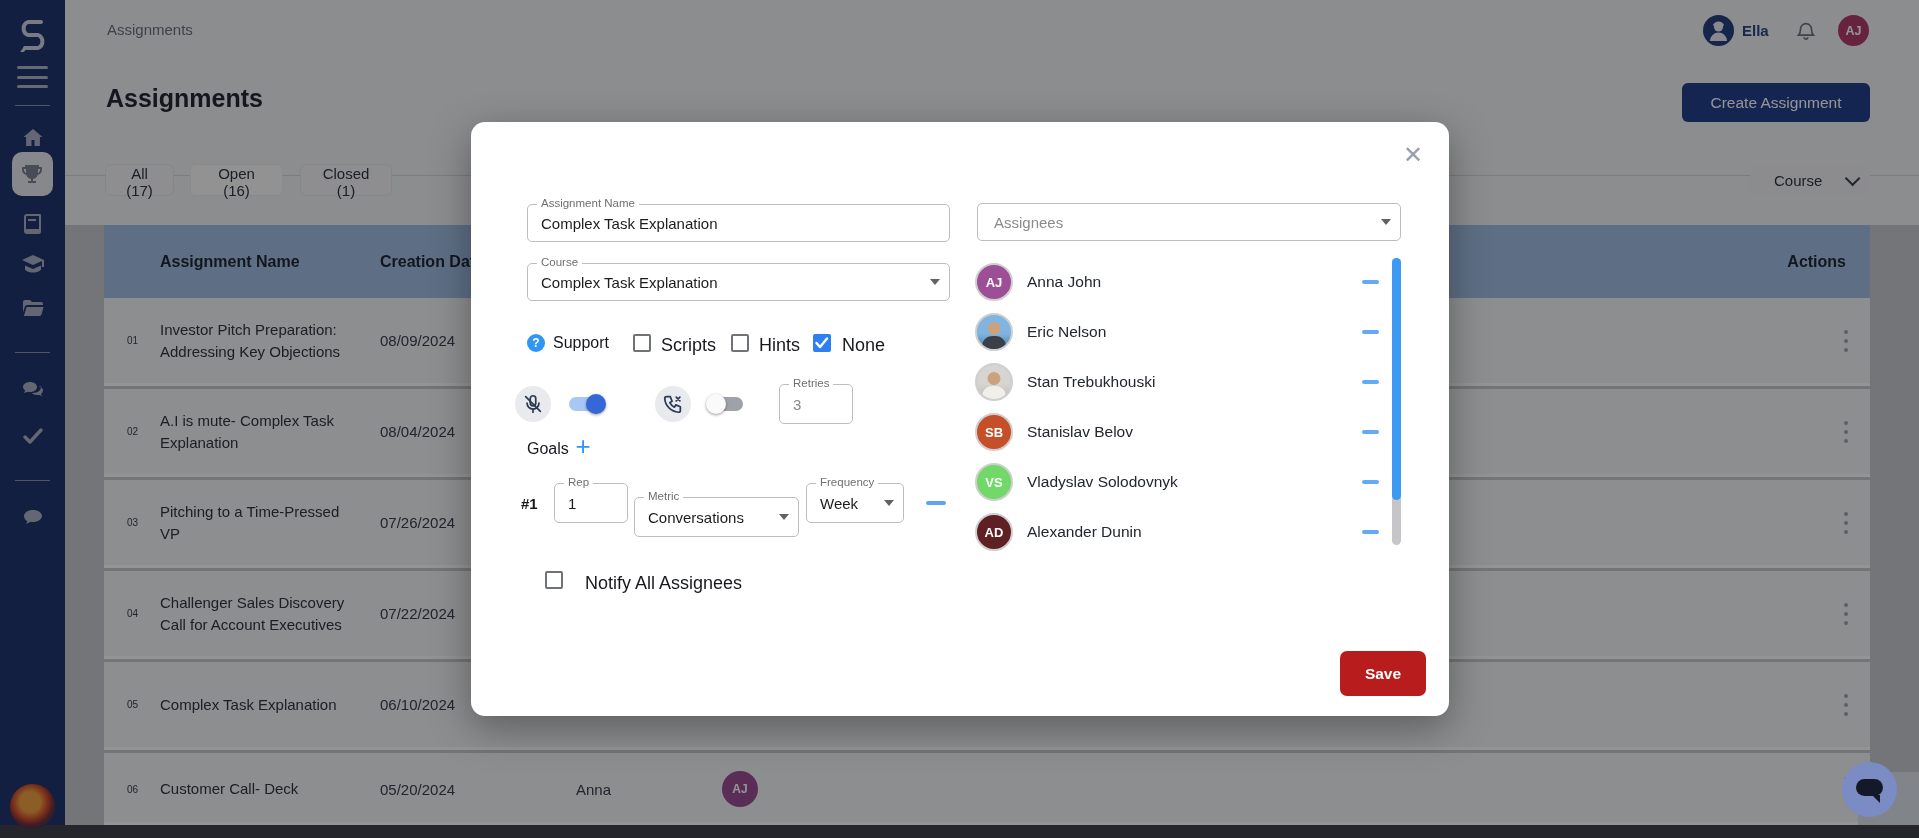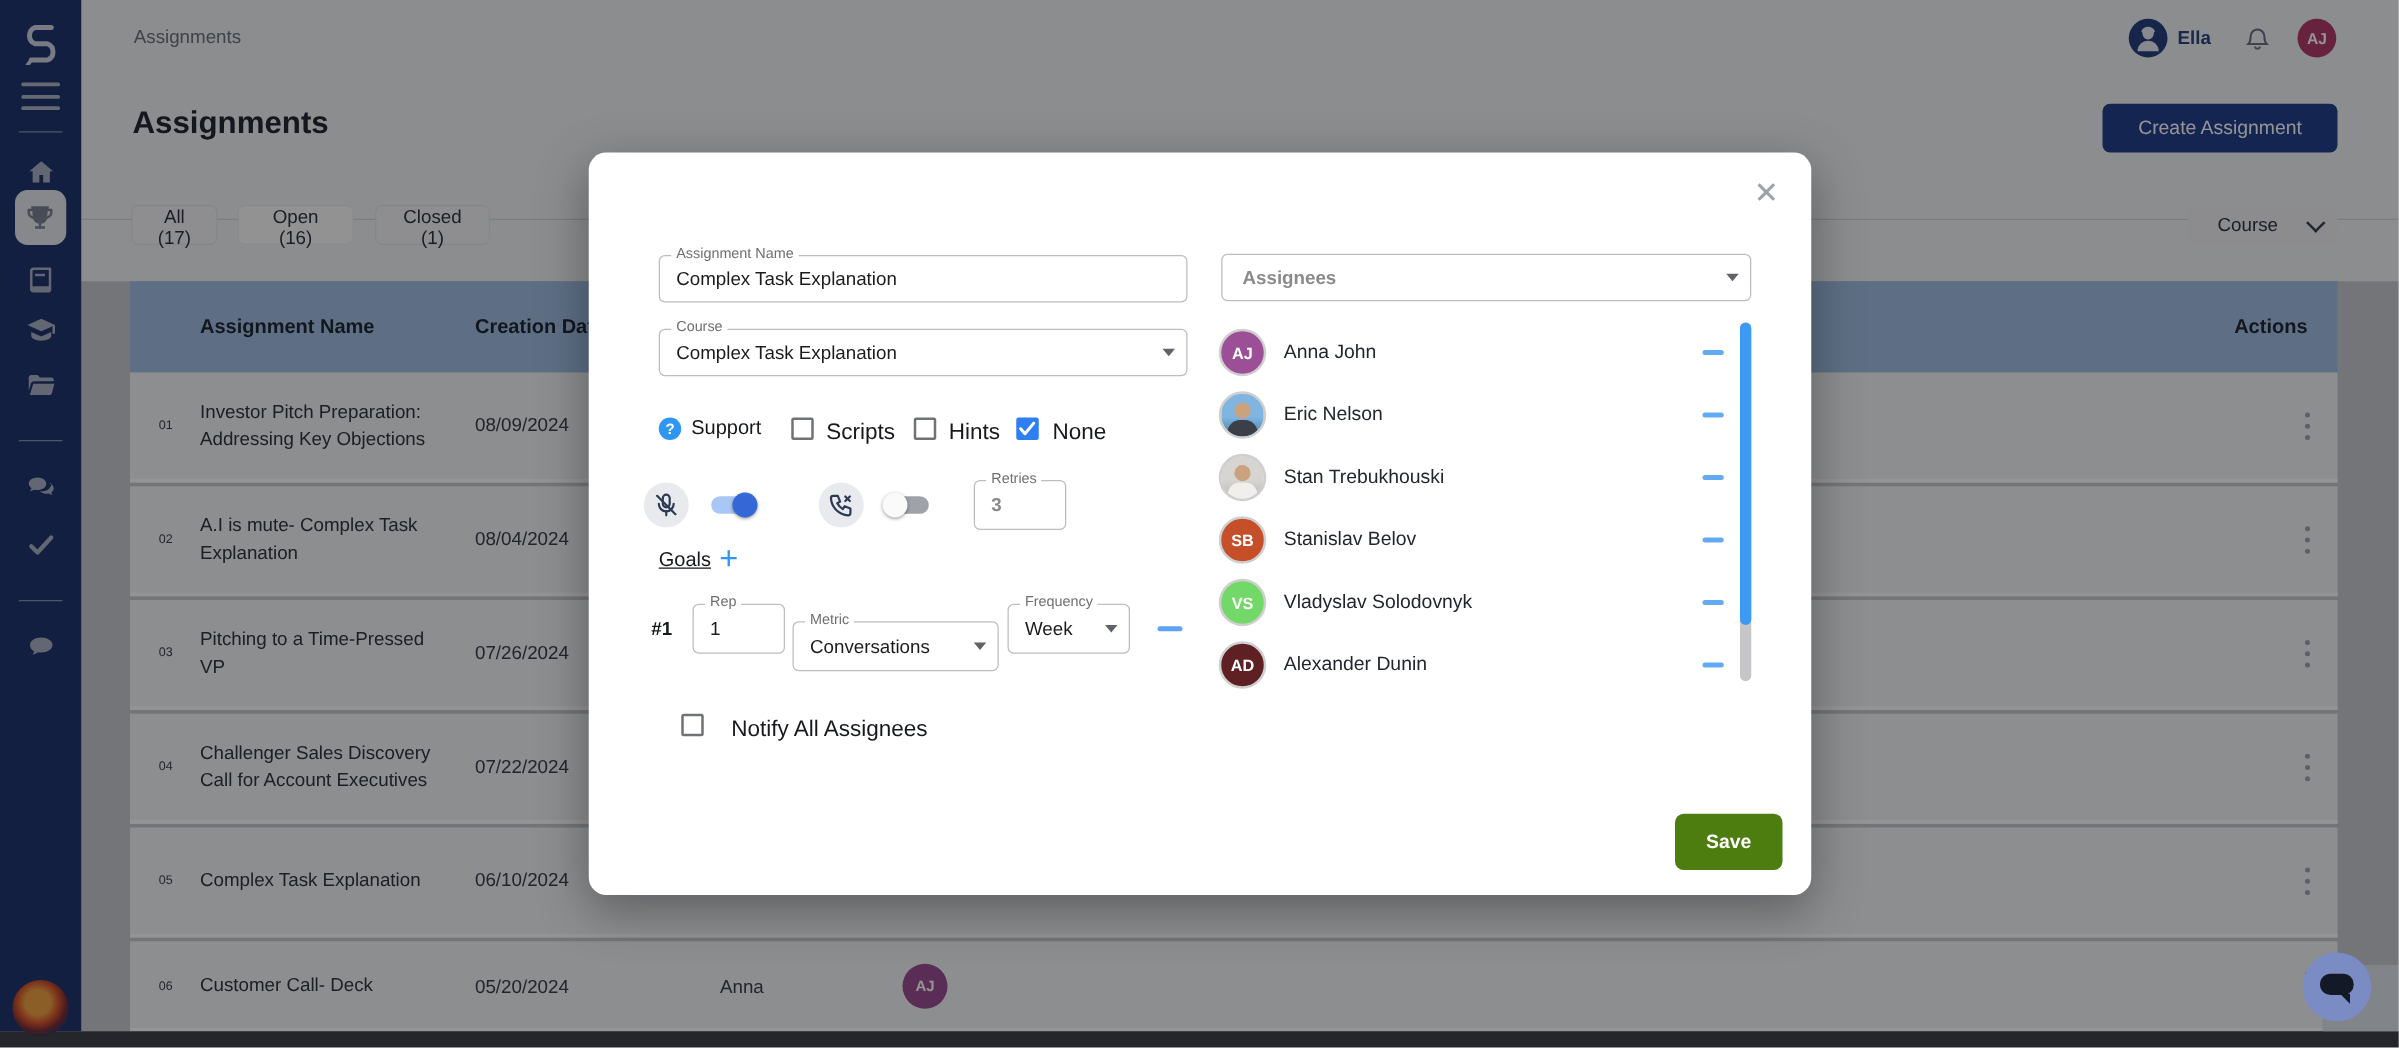--- a/index.html
+++ b/index.html
@@ -66,41 +66,41 @@
   .backdrop { position:absolute; inset:0; background:rgba(0,0,0,0.42); z-index:10; }
 
   
   .modal { position:absolute; left:471px; top:122px; width:978px; height:594px; background:#fff; border-radius:14px;
      box-shadow:0 12px 40px rgba(0,0,0,0.35); z-index:20; }
   .close-x { position:absolute; left:931px; top:22px; width:22px; height:22px; color:#9aa0ac; font-size:24px; line-height:22px; text-align:center; cursor:pointer; }
 
   .fld { position:absolute; border:1px solid #bdbdbd; border-radius:5px; background:#fff; }
   .fld-label { position:absolute; top:-8px; left:9px; background:#fff; padding:0 4px; font-size:11.5px; color:#6f6f6f; white-space:nowrap; }
   .fld-value { position:absolute; left:13px; top:0; right:26px; height:100%; display:flex; align-items:center; font-size:15px; color:#1c1c1c; white-space:nowrap; overflow:hidden; }
-  .fld-value.dim { color:#8a8a8a;font-weight:bold; }
+  .fld-value.dim { color:#8a8a8a; }
   .fld-arrow { position:absolute; right:9px; top:50%; margin-top:-3px; width:0; height:0; border-left:5px solid transparent; border-right:5px solid transparent; border-top:6px solid #5f6368; }
 
   .q-icon { position:absolute; left:56px; top:212px; width:18px; height:18px; border-radius:50%; background:#2f96f2; color:#fff;
      font-size:12px; font-weight:bold; display:flex; align-items:center; justify-content:center; cursor:pointer; }
   .lbl { position:absolute; font-size:18px; color:#17191d; }
   .cb { position:absolute; width:18px; height:18px; border:2px solid #6f7276; border-radius:2px; background:#fff; cursor:pointer; }
   .cb.checked { border:none; background:#2e7ff2; }
   .cb.checked svg { position:absolute; left:2px; top:3px; width:14px; height:12px; color:#fff; }
 
   .chip-circle { position:absolute; width:36px; height:36px; border-radius:50%; background:#e8eaed; cursor:pointer; }
   .chip-circle svg { position:absolute; left:7px; top:7px; width:22px; height:22px; color:#2b3a55; }
   .switch { position:absolute; width:40px; height:24px; cursor:pointer; }
   .switch .track { position:absolute; left:3px; top:5px; width:34px; height:14px; border-radius:7px; }
   .switch .thumb { position:absolute; top:2px; width:20px; height:20px; border-radius:50%; box-shadow:0 1px 3px rgba(0,0,0,0.4); }
   .switch.on .track { background:#a9c7f5; }
   .switch.on .thumb { right:0; background:#3567d6; }
   .switch.off .track { background:#9fa3a9; }
   .switch.off .thumb { left:0; background:#fafafa; }
 
-  .goals-lbl { position:absolute; left:56px; top:318px; font-size:16px; color:#17191d;text-decoration:underline; }
+  .goals-lbl { position:absolute; left:56px; top:318px; font-size:16px; color:#17191d; }
   .plus-btn { position:absolute; left:100px; top:312px; width:24px; height:24px; color:#2f96f5; font-size:26px; line-height:24px; text-align:center; cursor:pointer; }
   .goal-num { position:absolute; left:50px; top:373px; font-size:15px; font-weight:bold; color:#17191d; }
   .minus-dash { position:absolute; width:20px; height:4px; border-radius:2px; background:#5fa4f2; cursor:pointer; }
 
   
   .as-item { position:absolute; left:500px; width:430px; height:50px; }
   .as-av { position:absolute; left:4px; top:6px; width:38px; height:38px; border-radius:50%; border:2px solid #cfcfcf;
      color:#fff; font-size:13px; font-weight:bold; display:flex; align-items:center; justify-content:center; overflow:hidden; }
   .as-name { position:absolute; left:56px; top:0; height:50px; display:flex; align-items:center; font-size:15.5px; color:#22262e; }
   .as-minus { position:absolute; left:391px; top:23px; width:17px; height:3.5px; border-radius:2px; background:#64a9f4; cursor:pointer; }
@@ -108,21 +108,21 @@
   .photo .head { position:absolute; left:50%; top:7px; transform:translateX(-50%); width:13px; height:13px; border-radius:50%; background:#caa27e; }
   .photo .torso { position:absolute; left:50%; top:21px; transform:translateX(-50%); width:24px; height:16px; border-radius:10px 10px 0 0; }
   .photo-eric { background:linear-gradient(#7fb5e0 55%, #4a7da8); }
   .photo-eric .torso { background:#3b3f48; }
   .photo-stan { background:linear-gradient(#d7d5d2 55%, #bdbab6); }
   .photo-stan .torso { background:#f1efec; }
 
   .scrollbar-track { position:absolute; left:921px; top:136px; width:9px; height:287px; border-radius:5px; background:#c6c6c8; }
   .scrollbar-thumb { position:absolute; left:0; top:0; width:9px; height:242px; border-radius:5px; background:#3d9af2; cursor:grab; }
 
-  .save-btn { position:absolute; left:869px; top:529px; width:86px; height:45px; background:#4d7c0f; border:none; border-radius:7px;
+  .save-btn { position:absolute; left:869px; top:529px; width:86px; height:45px; background:#b91c1c; border:none; border-radius:7px;
      color:#fff; font-size:15.5px; font-weight:bold; font-family:inherit; cursor:pointer; }
 
   
   .chat-fab { position:absolute; left:1842px; top:762px; width:55px; height:55px; border-radius:50%; background:#7b8bc4; z-index:30; cursor:pointer; }
   .chat-fab .bub { position:absolute; left:14px; top:17px; width:27px; height:17px; border-radius:9px; background:#141927; }
   .chat-fab .tail { position:absolute; left:30px; top:33px; width:0; height:0; border-left:8px solid transparent; border-top:8px solid #141927; }
 </style>
 </head>
 <body>
 

